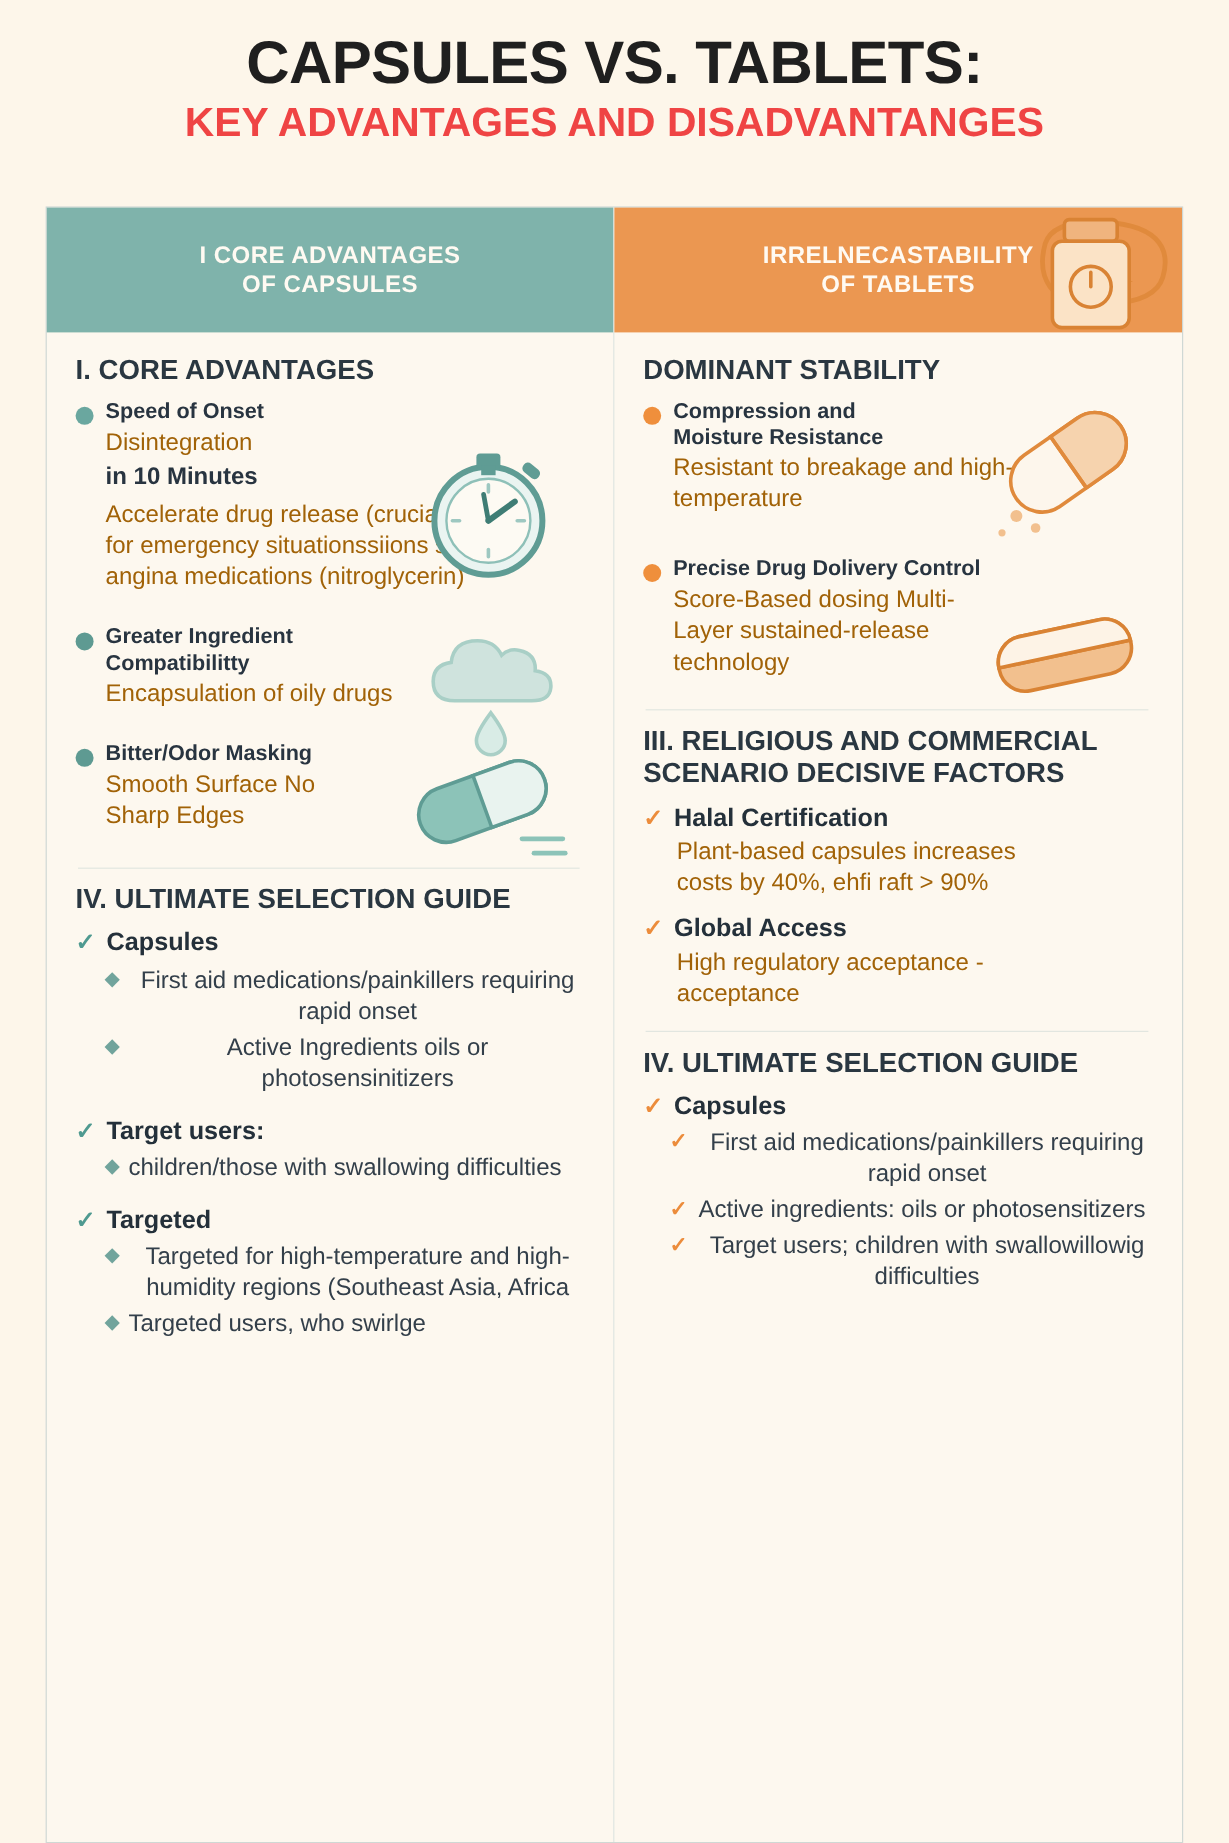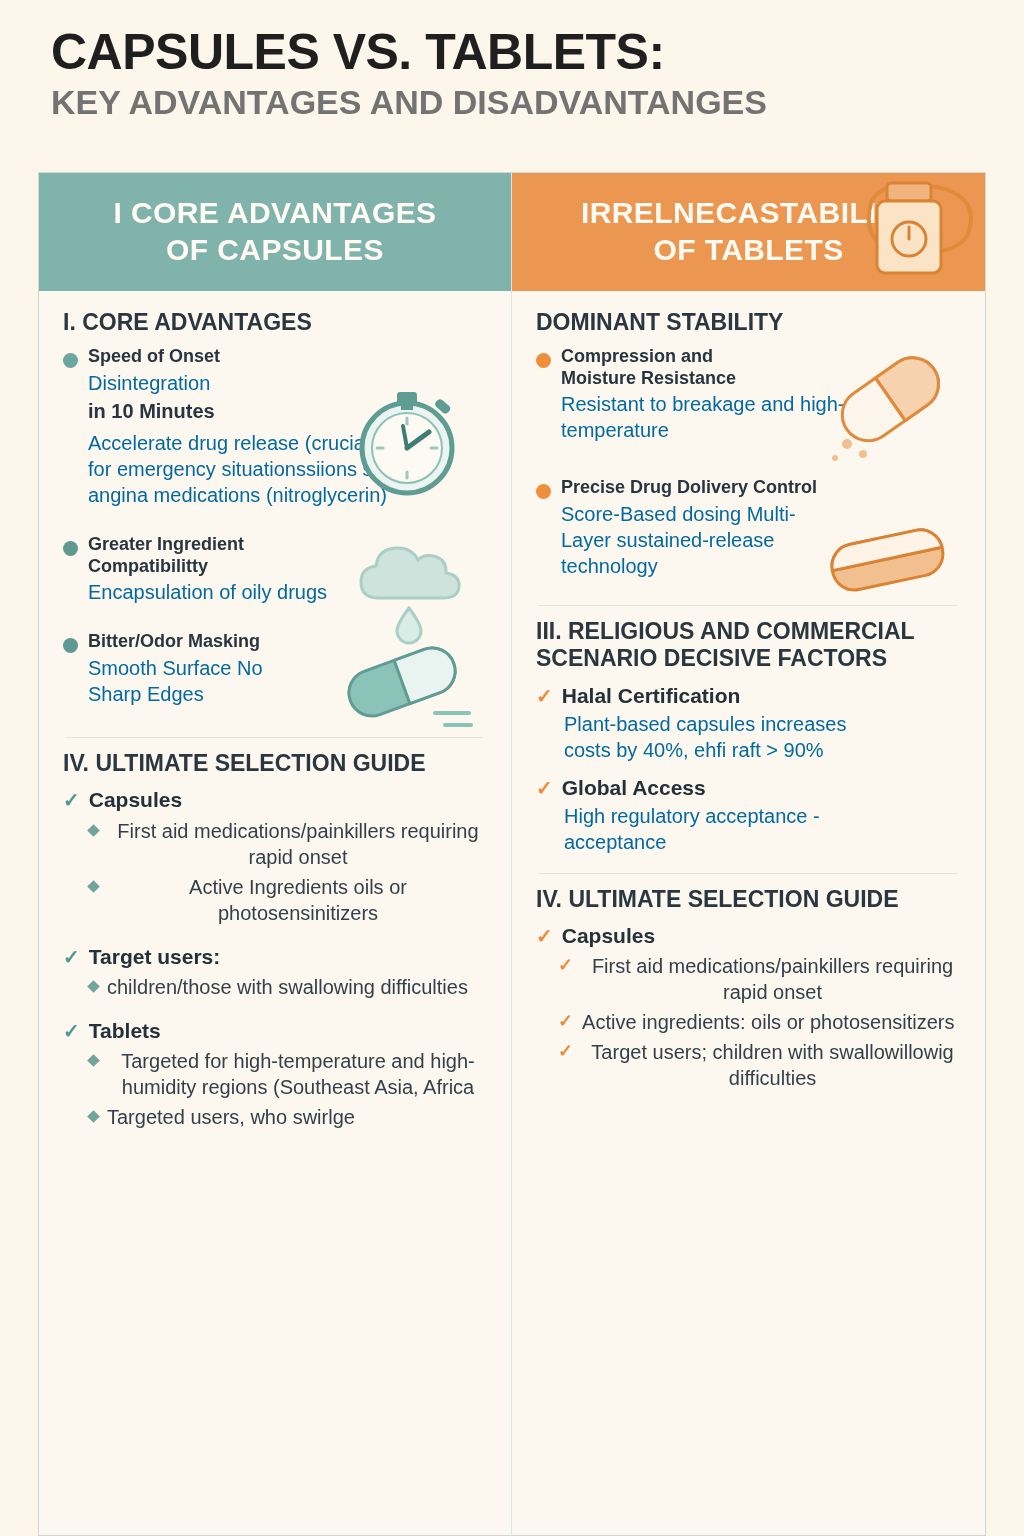--- a/index.html
+++ b/index.html
@@ -16,33 +16,34 @@
     position: relative;
   }
   .page {
     position: absolute;
     inset: 0;
     background: #fdf6ea;
     padding: 0;
   }
   
   .title-block {
-    padding: 26px 36px 10px 51px;
+    padding: 26px 36px 10px 36px;
+    text-align: center;
   }
   .title-main {
     font-size: 50px;
     font-weight: bold;
     letter-spacing: -0.5px;
     color: #1f1f1f;
     line-height: 1.06;
   }
   .title-sub {
     font-size: 34px;
     font-weight: bold;
-    color: #737373;
+    color: #ef4444;
     line-height: 1.12;
     margin-top: 4px;
   }
   
   .columns {
     position: absolute;
     left: 38px;
     right: 38px;
     top: 172px;
     bottom: 0;
@@ -51,28 +52,28 @@
     background: #fdf8ef;
     box-sizing: border-box;
   }
   .col {
     width: 50%;
     box-sizing: border-box;
     position: relative;
   }
   .col.left { border-right: 1px solid #dfe5e1; }
   .col-header {
-    height: 118px;
+    height: 104px;
     display: flex;
     flex-direction: column;
     align-items: center;
     justify-content: center;
     text-align: center;
     color: #fffaf2;
-    font-size: 30px;
+    font-size: 20px;
     font-weight: bold;
     letter-spacing: 0.4px;
     line-height: 1.22;
     padding: 0 12px;
     box-sizing: border-box;
   }
   .col-header.teal { background: #7fb3ab; }
   .col-header.orange { background: #eb9751; }
   .col-body {
     padding: 16px 22px 0 24px;
@@ -102,21 +103,21 @@
   .dot.teal.crescent { background: #6aa79f; }
   .dot.orange { background: #ef8f3c; }
   .b-head-text {
     font-size: 18px;
     font-weight: bold;
     color: #283440;
     line-height: 1.2;
   }
   .b-sub {
     font-size: 20px;
-    color: #0369a1;
+    color: #a16207;
     line-height: 1.3;
     margin: 2px 0 0 25px;
     max-width: 400px;
   }
   .divider {
     height: 1px;
     background: #e2e6e0;
     margin: 12px 6px 12px 2px;
   }
   .check-group { margin-bottom: 10px; }
@@ -285,21 +286,21 @@
             <div class="sub-item">
               <span class="diamond"></span>
               <span>children/those with swallowing difficulties</span>
             </div>
           </div>
         </div>
 
         <div class="check-group" style="margin-top:18px;">
           <div class="check-head">
             <span class="check-mark teal">✓</span>
-            <span>Tablets</span>
+            <span>Targeted</span>
           </div>
           <div class="sub-list">
             <div class="sub-item">
               <span class="diamond"></span>
               <span>Targeted for high-temperature and high-humidity regions (Southeast Asia, Africa</span>
             </div>
             <div class="sub-item">
               <span class="diamond"></span>
               <span>Targeted users, who swirlge</span>
             </div>

